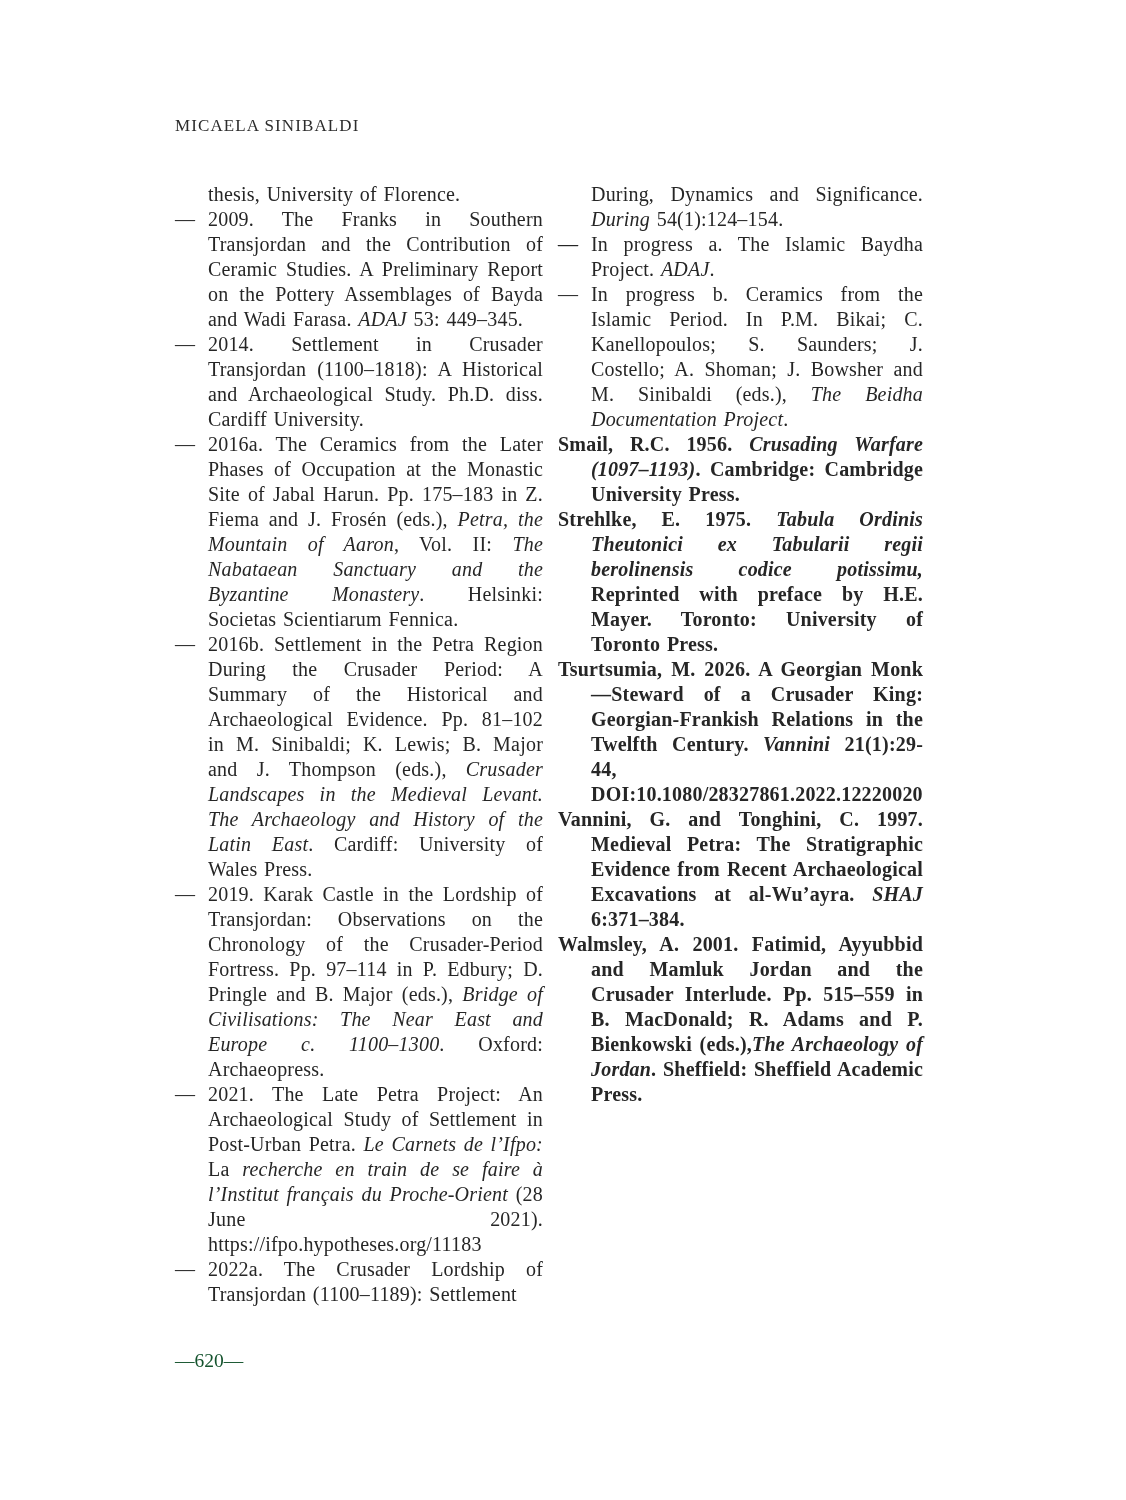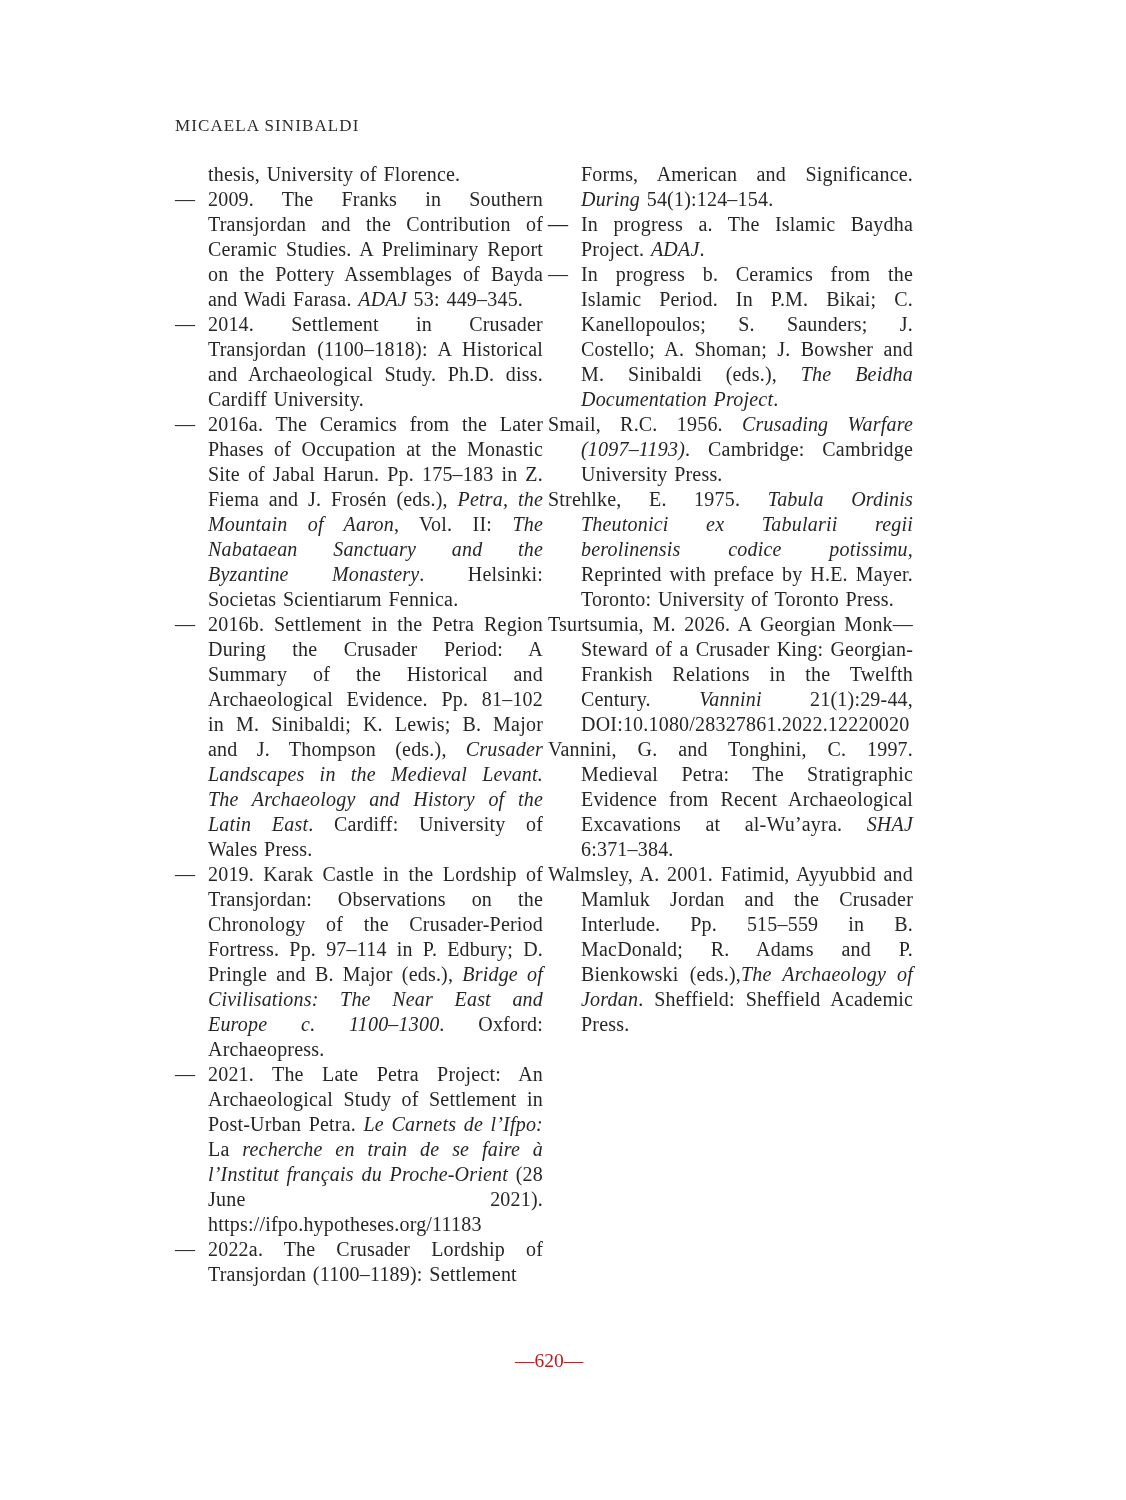--- a/index.html
+++ b/index.html
@@ -20,24 +20,24 @@
     position: absolute;
     left: 175px;
     top: 116px;
     font-size: 17px;
     letter-spacing: 1.1px;
     color: #2c2c2c;
   }
   .columns {
     position: absolute;
     left: 175px;
-    top: 162px;
+    top: 182px;
     width: 748px;
     display: flex;
-    gap: 5px;
+    gap: 15px;
   }
   .column {
     display: block;
   }
   .column.left  { width: 368px; }
   .column.right { width: 365px; }
   p.entry {
     margin: 0;
     font-size: 20px;
     line-height: 25px;
@@ -51,29 +51,29 @@
     padding-left: 33px;
   }
   p.entry.indent .marker {
     position: absolute;
     left: 0;
     top: 0;
   }
   p.entry.hang {
     padding-left: 33px;
     text-indent: -33px;
+    font-weight: bold;
   }
   .page-number {
     position: absolute;
     left: 175px;
     top: 1350px;
     width: 748px;
-    text-align: center;
     font-size: 19.5px;
-    color: #b91c1c;
+    color: #14532d;
   }
 </style>
 </head>
 <body>
 
 <div class="page">
 
   <div class="running-header">MICAELA SINIBALDI</div>
 
   <div class="columns">
@@ -107,21 +107,21 @@
     <span class="entry-text"><span>2021. The Late Petra Project: An Archaeological Study of Settlement in Post-Urban Petra. </span><i>Le Carnets de l’Ifpo:</i><span> La </span><i>recherche en train de se faire à l’Institut français du Proche-Orient</i><span> (28 June 2021). https://ifpo.hypotheses.org/11183</span></span>
   </p>
         <p class="entry indent">
     <span class="marker">—</span>
     <span class="entry-text"><span>2022a. The Crusader Lordship of Transjordan (1100–1189): Settlement</span></span>
   </p>
       </div>
     <div class="column right" id="right-column">
         <p class="entry indent">
     
-    <span class="entry-text"><span>Forms, American and Significance. </span><i>During</i><span> 54(1):124–154.</span></span>
+    <span class="entry-text"><span>During, Dynamics and Significance. </span><i>During</i><span> 54(1):124–154.</span></span>
   </p>
         <p class="entry indent">
     <span class="marker">—</span>
   </p>
         <p class="entry indent">
     <span class="marker">—</span>
     <span class="entry-text"><span>In progress a. The Islamic Baydha Project. </span><i>ADAJ</i><span>.</span></span>
   </p>
         <p class="entry indent">
     <span class="marker">—</span>

